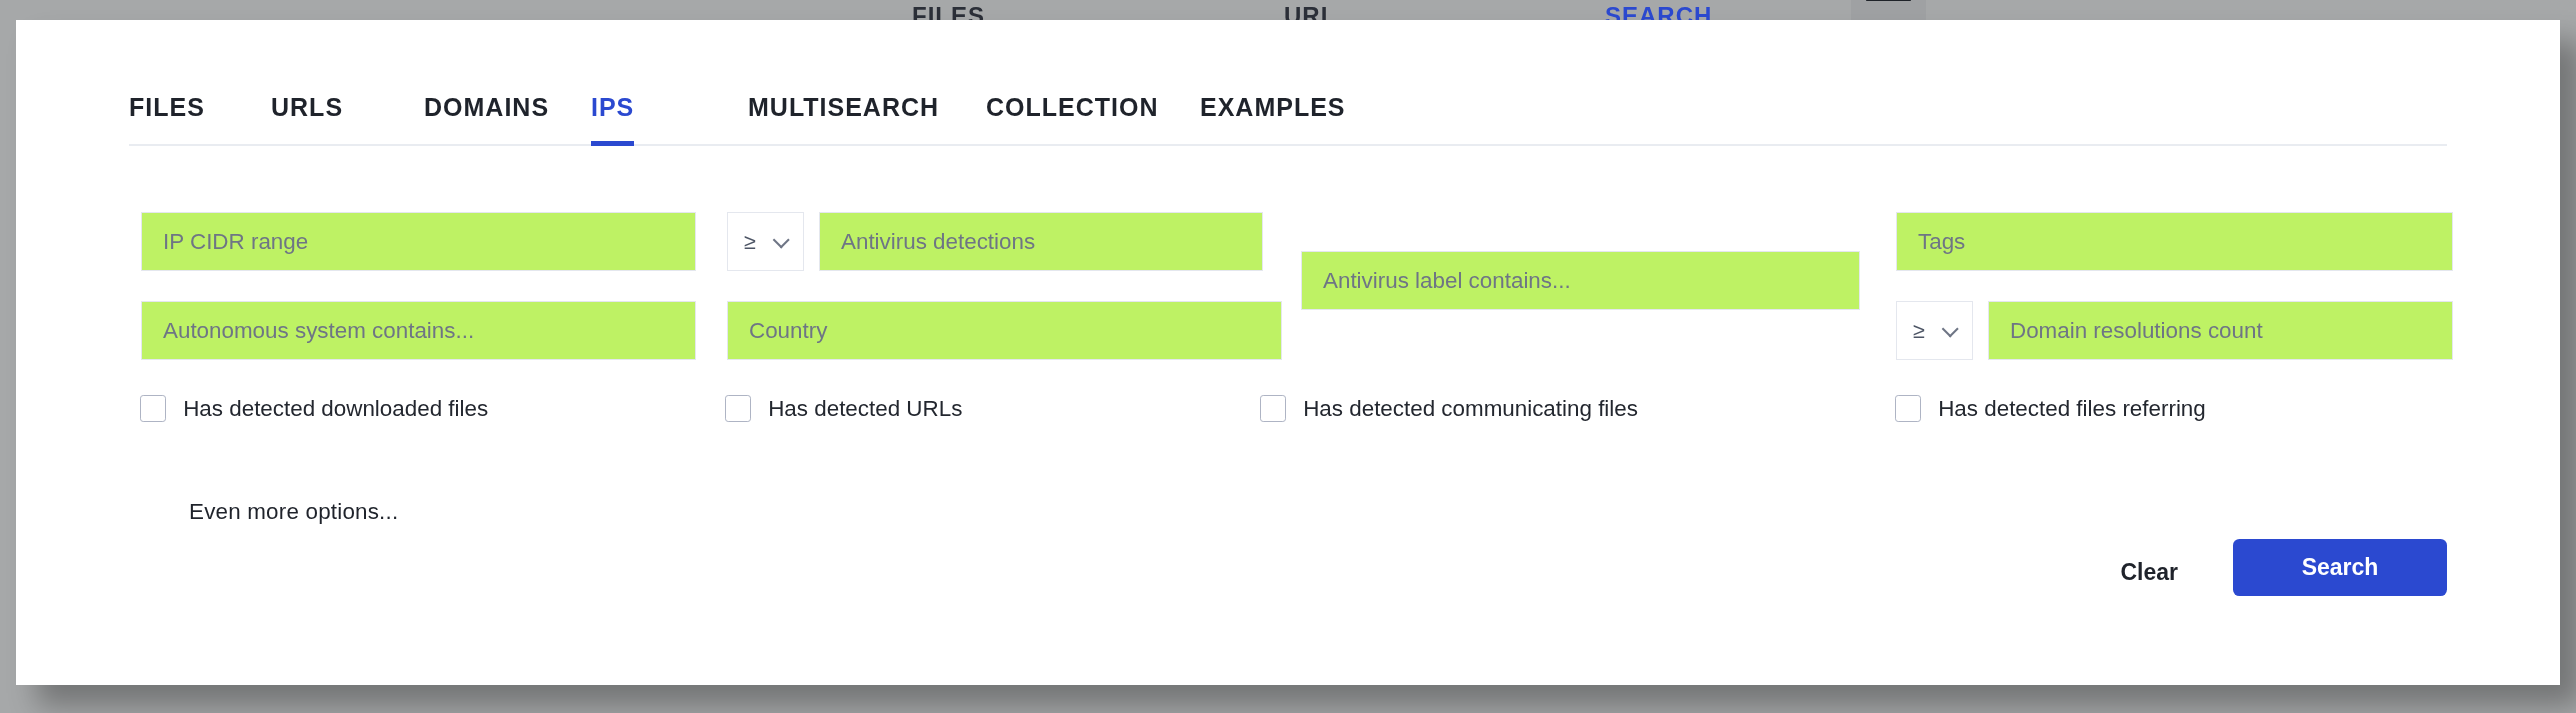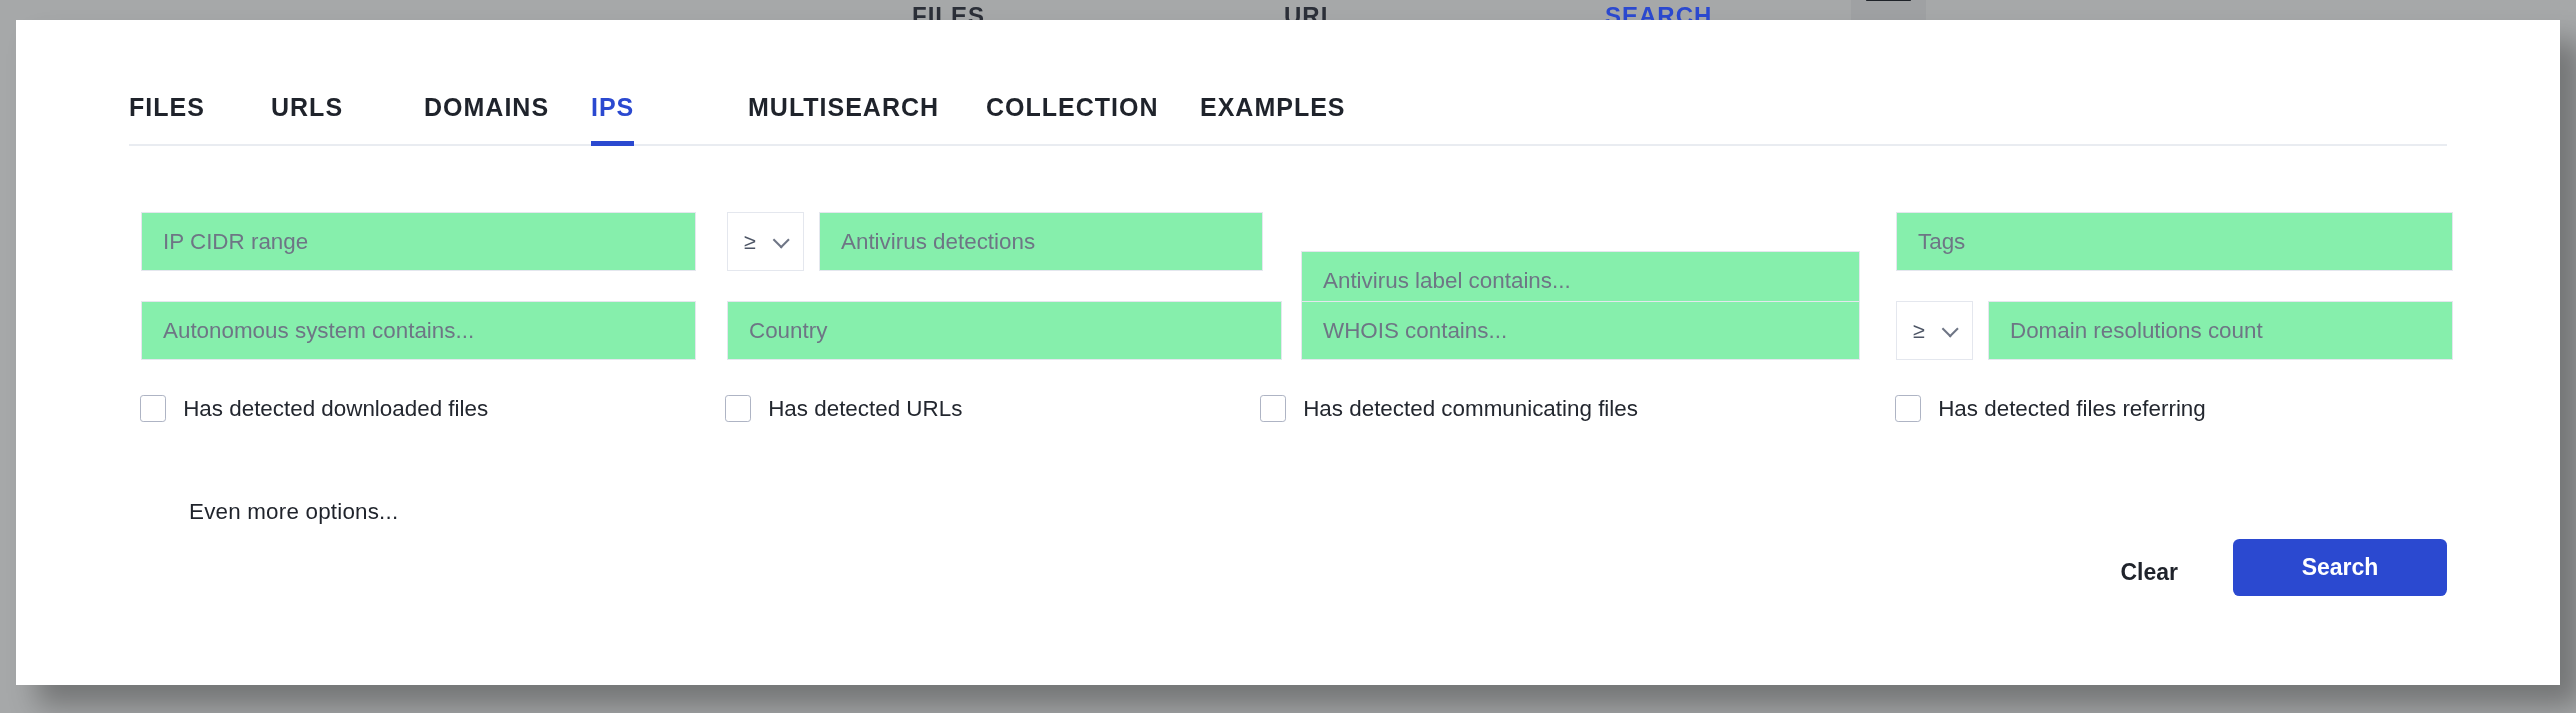--- a/index.html
+++ b/index.html
@@ -107,21 +107,21 @@
   
   .field-row { position: absolute; left: 0; width: 2544px; height: 59px; }
   #row1 { top: 192px; }
   #row2 { top: 281px; }
 
   .field {
     position: absolute;
     top: 0;
     height: 59px;
     border: 1.6px solid #e4e7ee;
-    background: #86efac;
+    background: #bef264;
     display: flex;
     align-items: center;
     padding: 0 21px;
     font-size: 22.4px;
     color: #6e7585;
     white-space: nowrap;
     cursor: text;
   }
 
   .op-select {
@@ -251,21 +251,20 @@
           <span class="op-glyph">≥</span>
           <span class="chev"></span>
         </div>
         <div class="field" style="left: 803px; width: 444px;">Antivirus detections</div>
         <div class="field" style="left: 1285px; width: 559px; margin-top: 39px;">Antivirus label contains...</div>
         <div class="field" style="left: 1880px; width: 557px;">Tags</div>
       </div>
     <div class="field-row" id="row2">
         <div class="field" style="left: 125px; width: 555px;">Autonomous system contains...</div>
         <div class="field" style="left: 711px; width: 555px;">Country</div>
-        <div class="field" style="left: 1285px; width: 559px;">WHOIS contains...</div>
         <div class="op-select" style="left: 1880px;">
           <span class="op-glyph">≥</span>
           <span class="chev"></span>
         </div>
         <div class="field" style="left: 1972px; width: 465px;">Domain resolutions count</div>
       </div>
 
     <div id="checkrow">
         <div class="check-item" style="left: 124px;">
           <span class="check-box"></span>

